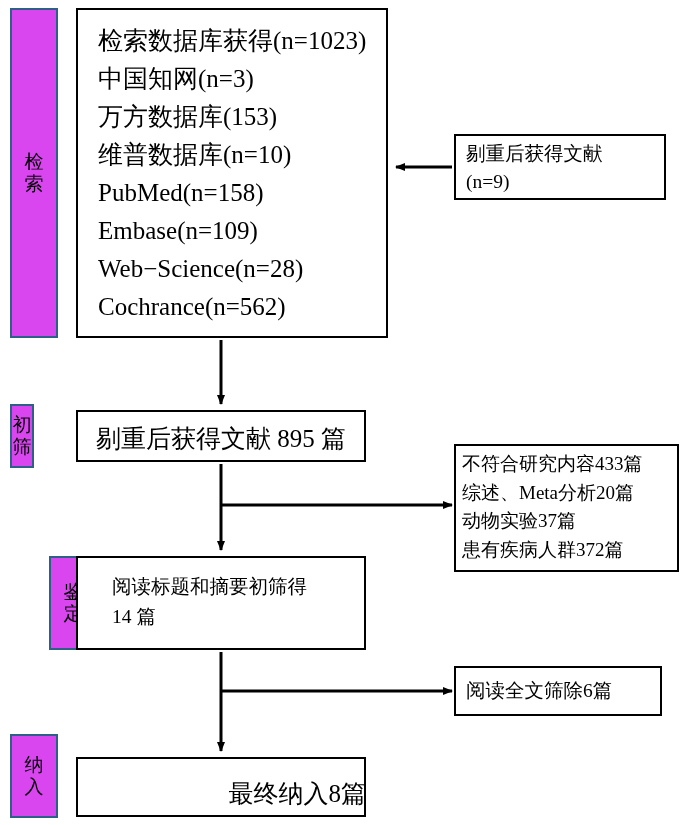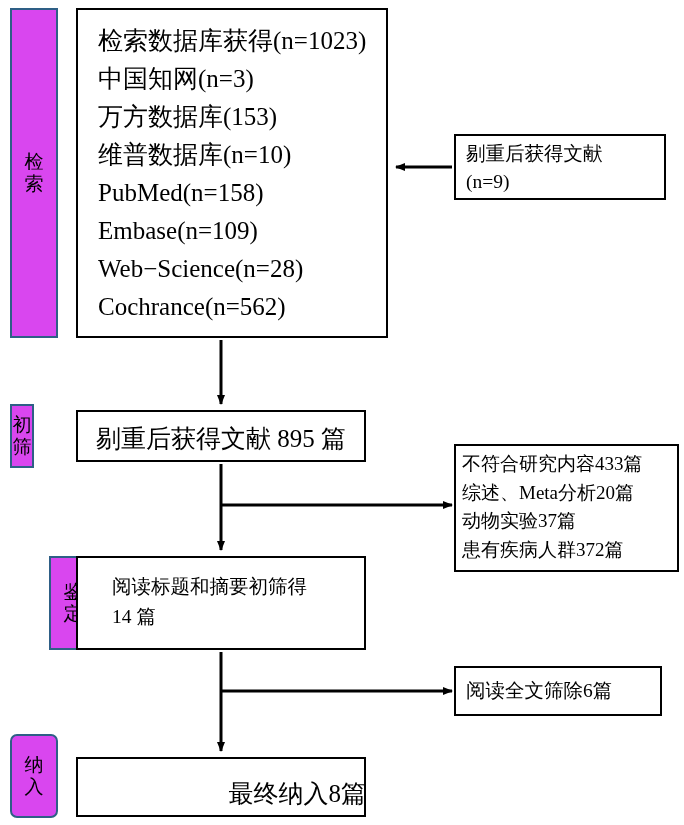--- a/index.html
+++ b/index.html
@@ -111,21 +111,21 @@
     font-size: 19.5px;
   }
 
   #final-box {
     left: 76px; top: 757px; width: 290px; height: 60px;
   }
   #final-text {
     left: 76px; top: 775px; width: 290px; text-align: right;
   }
   #inclusion-stage-label {
-    left: 10px; top: 734px; width: 48px; height: 84px; border-radius: 7px;
+    left: 10px; top: 734px; width: 48px; height: 84px;
   }
 
   svg.arrows {
     position: absolute;
     left: 0; top: 0;
     width: 684px; height: 825px;
     pointer-events: none;
   }
 </style>
 </head>

